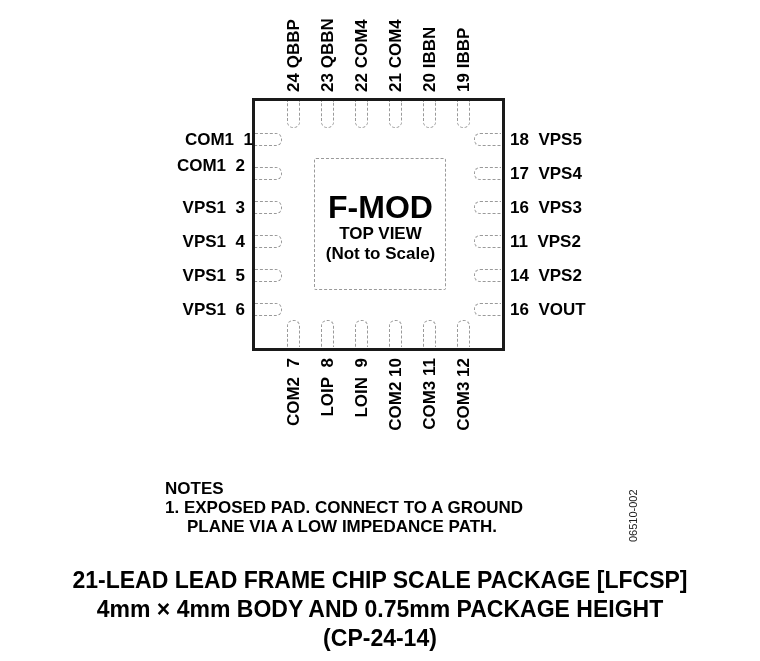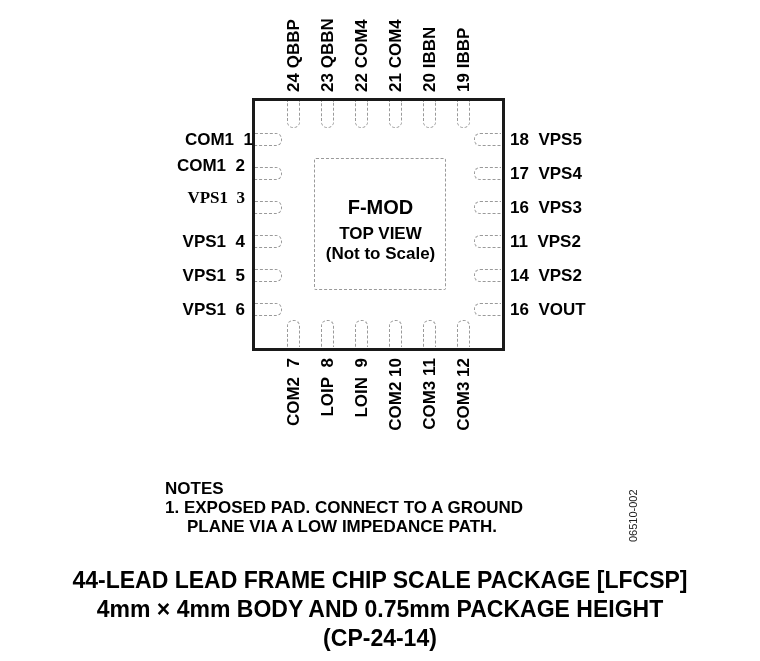--- a/index.html
+++ b/index.html
@@ -25,21 +25,21 @@
   .notes { position:absolute; left:165px; font-weight:bold; font-size:17px; line-height:19px; white-space:nowrap; }
   .fig-id { position:absolute; font-size:11px; transform-origin:0 0; transform:rotate(-90deg); white-space:nowrap; color:#222; }
   .caption { position:absolute; left:0; width:760px; text-align:center; font-weight:bold; font-size:23px; line-height:27px; white-space:nowrap; }
 </style>
 </head>
 <body>
 
 <div class="chip"></div>
 <div class="epad"></div>
 
-<div class="center-text" style="top:193px;font-size:20px;line-height:28px;">F-MOD</div>
+<div class="center-text" style="top:193px;font-size:32px;line-height:28px;">F-MOD</div>
 <div class="center-text" style="top:224px;font-size:17px;line-height:20px;">TOP VIEW</div>
 <div class="center-text" style="top:244px;font-size:17px;line-height:20px;">(Not to Scale)</div>
 
 <div class="pad-v pad-top" style="left:287px;top:101px;"></div>
 <div class="pad-v pad-top" style="left:321px;top:101px;"></div>
 <div class="pad-v pad-top" style="left:355px;top:101px;"></div>
 <div class="pad-v pad-top" style="left:389px;top:101px;"></div>
 <div class="pad-v pad-top" style="left:423px;top:101px;"></div>
 <div class="pad-v pad-top" style="left:457px;top:101px;"></div>
 
@@ -59,21 +59,21 @@
 
 <div class="pad-h pad-right" style="left:474px;top:133px;"></div>
 <div class="pad-h pad-right" style="left:474px;top:167px;"></div>
 <div class="pad-h pad-right" style="left:474px;top:201px;"></div>
 <div class="pad-h pad-right" style="left:474px;top:235px;"></div>
 <div class="pad-h pad-right" style="left:474px;top:269px;"></div>
 <div class="pad-h pad-right" style="left:474px;top:303px;"></div>
 
 <div class="lbl lbl-left" style="left:163px;top:130px;"><span>COM1</span>&nbsp;&nbsp;<span>1</span></div>
 <div class="lbl lbl-left" style="left:155px;top:156px;"><span>COM1</span>&nbsp;&nbsp;<span>2</span></div>
-<div class="lbl lbl-left" style="left:155px;top:188px;font-family:Liberation Serif, serif;"><span>VPS1</span>&nbsp;&nbsp;<span>3</span></div>
+<div class="lbl lbl-left" style="left:155px;top:198px;"><span>VPS1</span>&nbsp;&nbsp;<span>3</span></div>
 <div class="lbl lbl-left" style="left:155px;top:232px;"><span>VPS1</span>&nbsp;&nbsp;<span>4</span></div>
 <div class="lbl lbl-left" style="left:155px;top:266px;"><span>VPS1</span>&nbsp;&nbsp;<span>5</span></div>
 <div class="lbl lbl-left" style="left:155px;top:300px;"><span>VPS1</span>&nbsp;&nbsp;<span>6</span></div>
 
 <div class="lbl" style="left:510px;top:130px;"><span>18</span>&nbsp;&nbsp;<span>VPS5</span></div>
 <div class="lbl" style="left:510px;top:164px;"><span>17</span>&nbsp;&nbsp;<span>VPS4</span></div>
 <div class="lbl" style="left:510px;top:198px;"><span>16</span>&nbsp;&nbsp;<span>VPS3</span></div>
 <div class="lbl" style="left:510px;top:232px;"><span>11</span>&nbsp;&nbsp;<span>VPS2</span></div>
 <div class="lbl" style="left:510px;top:266px;"><span>14</span>&nbsp;&nbsp;<span>VPS2</span></div>
 <div class="lbl" style="left:510px;top:300px;"><span>16</span>&nbsp;&nbsp;<span>VOUT</span></div>
@@ -91,15 +91,15 @@
 <div class="vert-bot" style="left:386px;top:458px;"><span>COM2</span>&nbsp;<span>10</span></div>
 <div class="vert-bot" style="left:420px;top:458px;"><span>COM3</span>&nbsp;<span>11</span></div>
 <div class="vert-bot" style="left:454px;top:458px;"><span>COM3</span>&nbsp;<span>12</span></div>
 
 <div class="notes" style="top:479px;">NOTES</div>
 <div class="notes" style="top:498px;">1. EXPOSED PAD. CONNECT TO A GROUND</div>
 <div class="notes" style="top:517px;left:187px;">PLANE VIA A LOW IMPEDANCE PATH.</div>
 
 <div class="fig-id" style="left:627px;top:542px;">06510-002</div>
 
-<div class="caption" style="top:567px;">44-LEAD LEAD FRAME CHIP SCALE PACKAGE [LFCSP]</div>
+<div class="caption" style="top:567px;">21-LEAD LEAD FRAME CHIP SCALE PACKAGE [LFCSP]</div>
 <div class="caption" style="top:596px;">4mm × 4mm BODY AND 0.75mm PACKAGE HEIGHT</div>
 <div class="caption" style="top:625px;text-align:center;">(CP-24-14)</div>
 
 </body></html>

